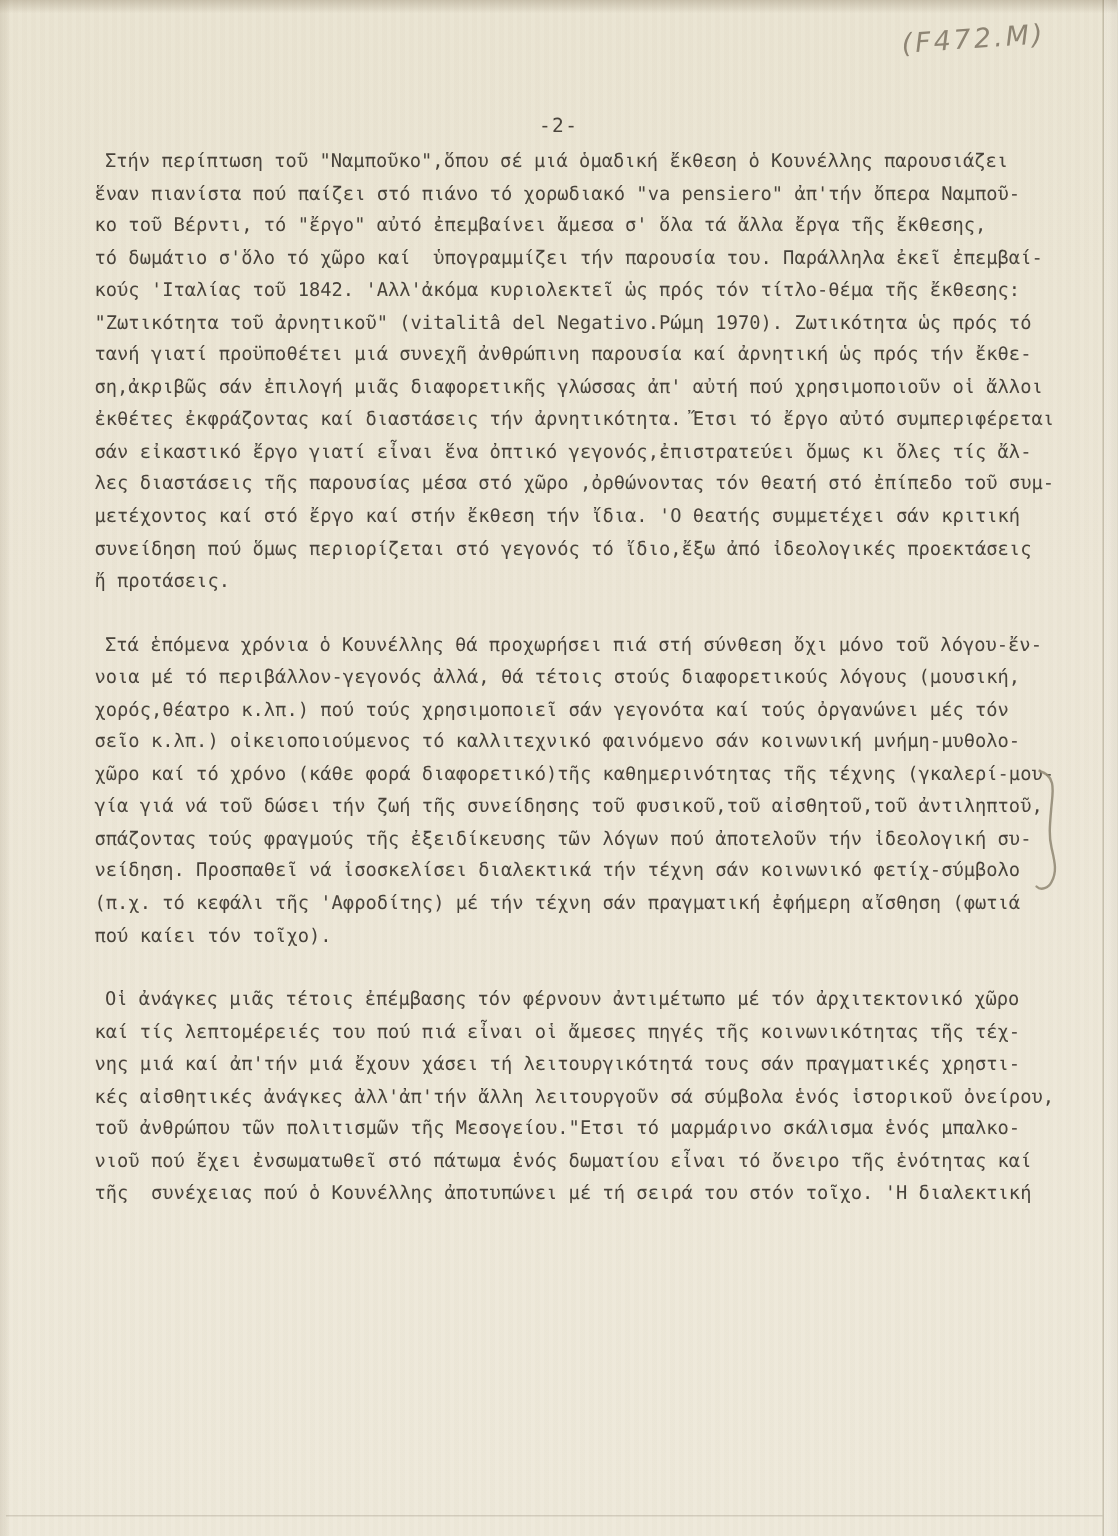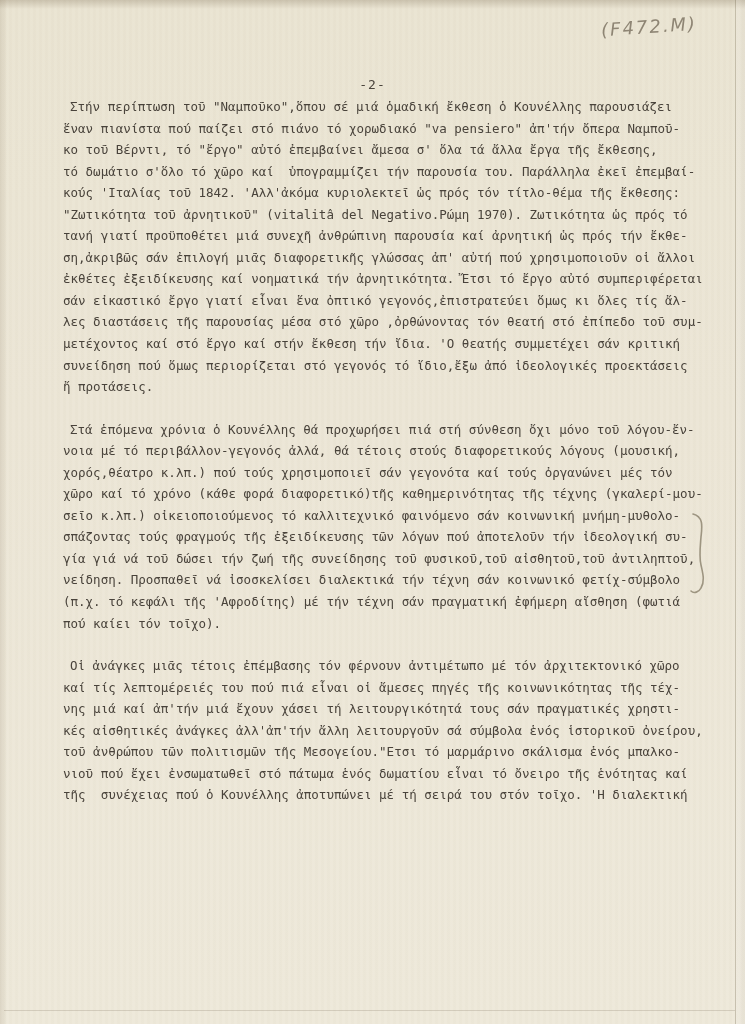--- a/index.html
+++ b/index.html
@@ -54,35 +54,35 @@
   <div class="content">
       <div class="paragraph">
         <div class="line">Στήν περίπτωση τοῦ "Ναμποῦκο",ὅπου σέ μιά ὁμαδική ἔκθεση ὁ Κουνέλλης παρουσιάζει</div>
         <div class="line">ἕναν πιανίστα πού παίζει στό πιάνο τό χορωδιακό "va pensiero" ἀπ'τήν ὄπερα Ναμποῦ-</div>
         <div class="line">κο τοῦ Βέρντι, τό "ἔργο" αὐτό ἐπεμβαίνει ἄμεσα σ' ὅλα τά ἄλλα ἔργα τῆς ἔκθεσης,</div>
         <div class="line">τό δωμάτιο σ'ὅλο τό χῶρο καί  ὑπογραμμίζει τήν παρουσία του. Παράλληλα ἐκεῖ ἐπεμβαί-</div>
         <div class="line">κούς 'Ιταλίας τοῦ 1842. 'Αλλ'ἀκόμα κυριολεκτεῖ ὡς πρός τόν τίτλο-θέμα τῆς ἔκθεσης:</div>
         <div class="line">"Ζωτικότητα τοῦ ἀρνητικοῦ" (vitalitâ del Negativo.Ρώμη 1970). Ζωτικότητα ὡς πρός τό</div>
         <div class="line">τανή γιατί προϋποθέτει μιά συνεχῆ ἀνθρώπινη παρουσία καί ἀρνητική ὡς πρός τήν ἔκθε-</div>
         <div class="line">ση,ἀκριβῶς σάν ἐπιλογή μιᾶς διαφορετικῆς γλώσσας ἀπ' αὐτή πού χρησιμοποιοῦν οἱ ἄλλοι</div>
-        <div class="line">ἐκθέτες ἐξειδίκευσης καί νοηματικά τήν ἀρνητικότητα. Ἔτσι τό ἔργο αὐτό συμπεριφέρεται</div>
+        <div class="line">ἐκθέτες ἐκφράζοντας καί διαστάσεις τήν ἀρνητικότητα. Ἔτσι τό ἔργο αὐτό συμπεριφέρεται</div>
         <div class="line">σάν εἰκαστικό ἔργο γιατί εἶναι ἕνα ὀπτικό γεγονός,ἐπιστρατεύει ὅμως κι ὅλες τίς ἄλ-</div>
         <div class="line">λες διαστάσεις τῆς παρουσίας μέσα στό χῶρο ,ὀρθώνοντας τόν θεατή στό ἐπίπεδο τοῦ συμ-</div>
         <div class="line">μετέχοντος καί στό ἔργο καί στήν ἔκθεση τήν ἴδια. 'Ο θεατής συμμετέχει σάν κριτική</div>
         <div class="line">συνείδηση πού ὅμως περιορίζεται στό γεγονός τό ἴδιο,ἔξω ἀπό ἰδεολογικές προεκτάσεις</div>
         <div class="line">ἤ προτάσεις.</div>
       </div>
       <div class="paragraph">
         <div class="line">Στά ἑπόμενα χρόνια ὁ Κουνέλλης θά προχωρήσει πιά στή σύνθεση ὄχι μόνο τοῦ λόγου-ἔν-</div>
         <div class="line">νοια μέ τό περιβάλλον-γεγονός ἀλλά, θά τέτοις στούς διαφορετικούς λόγους (μουσική,</div>
         <div class="line">χορός,θέατρο κ.λπ.) πού τούς χρησιμοποιεῖ σάν γεγονότα καί τούς ὀργανώνει μές τόν</div>
+        <div class="line">σεῖο κ.λπ.) οἰκειοποιούμενος τό καλλιτεχνικό φαινόμενο σάν κοινωνική μνήμη-μυθολο-</div>
         <div class="line">χῶρο καί τό χρόνο (κάθε φορά διαφορετικό)τῆς καθημερινότητας τῆς τέχνης (γκαλερί-μου-</div>
-        <div class="line">σεῖο κ.λπ.) οἰκειοποιούμενος τό καλλιτεχνικό φαινόμενο σάν κοινωνική μνήμη-μυθολο-</div>
+        <div class="line">γία γιά νά τοῦ δώσει τήν ζωή τῆς συνείδησης τοῦ φυσικοῦ,τοῦ αἰσθητοῦ,τοῦ ἀντιληπτοῦ,</div>
         <div class="line">σπάζοντας τούς φραγμούς τῆς ἐξειδίκευσης τῶν λόγων πού ἀποτελοῦν τήν ἰδεολογική συ-</div>
-        <div class="line">γία γιά νά τοῦ δώσει τήν ζωή τῆς συνείδησης τοῦ φυσικοῦ,τοῦ αἰσθητοῦ,τοῦ ἀντιληπτοῦ,</div>
         <div class="line">νείδηση. Προσπαθεῖ νά ἰσοσκελίσει διαλεκτικά τήν τέχνη σάν κοινωνικό φετίχ-σύμβολο</div>
         <div class="line">(π.χ. τό κεφάλι τῆς 'Αφροδίτης) μέ τήν τέχνη σάν πραγματική ἐφήμερη αἴσθηση (φωτιά</div>
         <div class="line">πού καίει τόν τοῖχο).</div>
       </div>
       <div class="paragraph">
         <div class="line">Οἱ ἀνάγκες μιᾶς τέτοις ἐπέμβασης τόν φέρνουν ἀντιμέτωπο μέ τόν ἀρχιτεκτονικό χῶρο</div>
         <div class="line">καί τίς λεπτομέρειές του πού πιά εἶναι οἱ ἄμεσες πηγές τῆς κοινωνικότητας τῆς τέχ-</div>
         <div class="line">νης μιά καί ἀπ'τήν μιά ἔχουν χάσει τή λειτουργικότητά τους σάν πραγματικές χρηστι-</div>
         <div class="line">κές αἰσθητικές ἀνάγκες ἀλλ'ἀπ'τήν ἄλλη λειτουργοῦν σά σύμβολα ἑνός ἱστορικοῦ ὀνείρου,</div>
         <div class="line">τοῦ ἀνθρώπου τῶν πολιτισμῶν τῆς Μεσογείου."Ετσι τό μαρμάρινο σκάλισμα ἑνός μπαλκο-</div>

